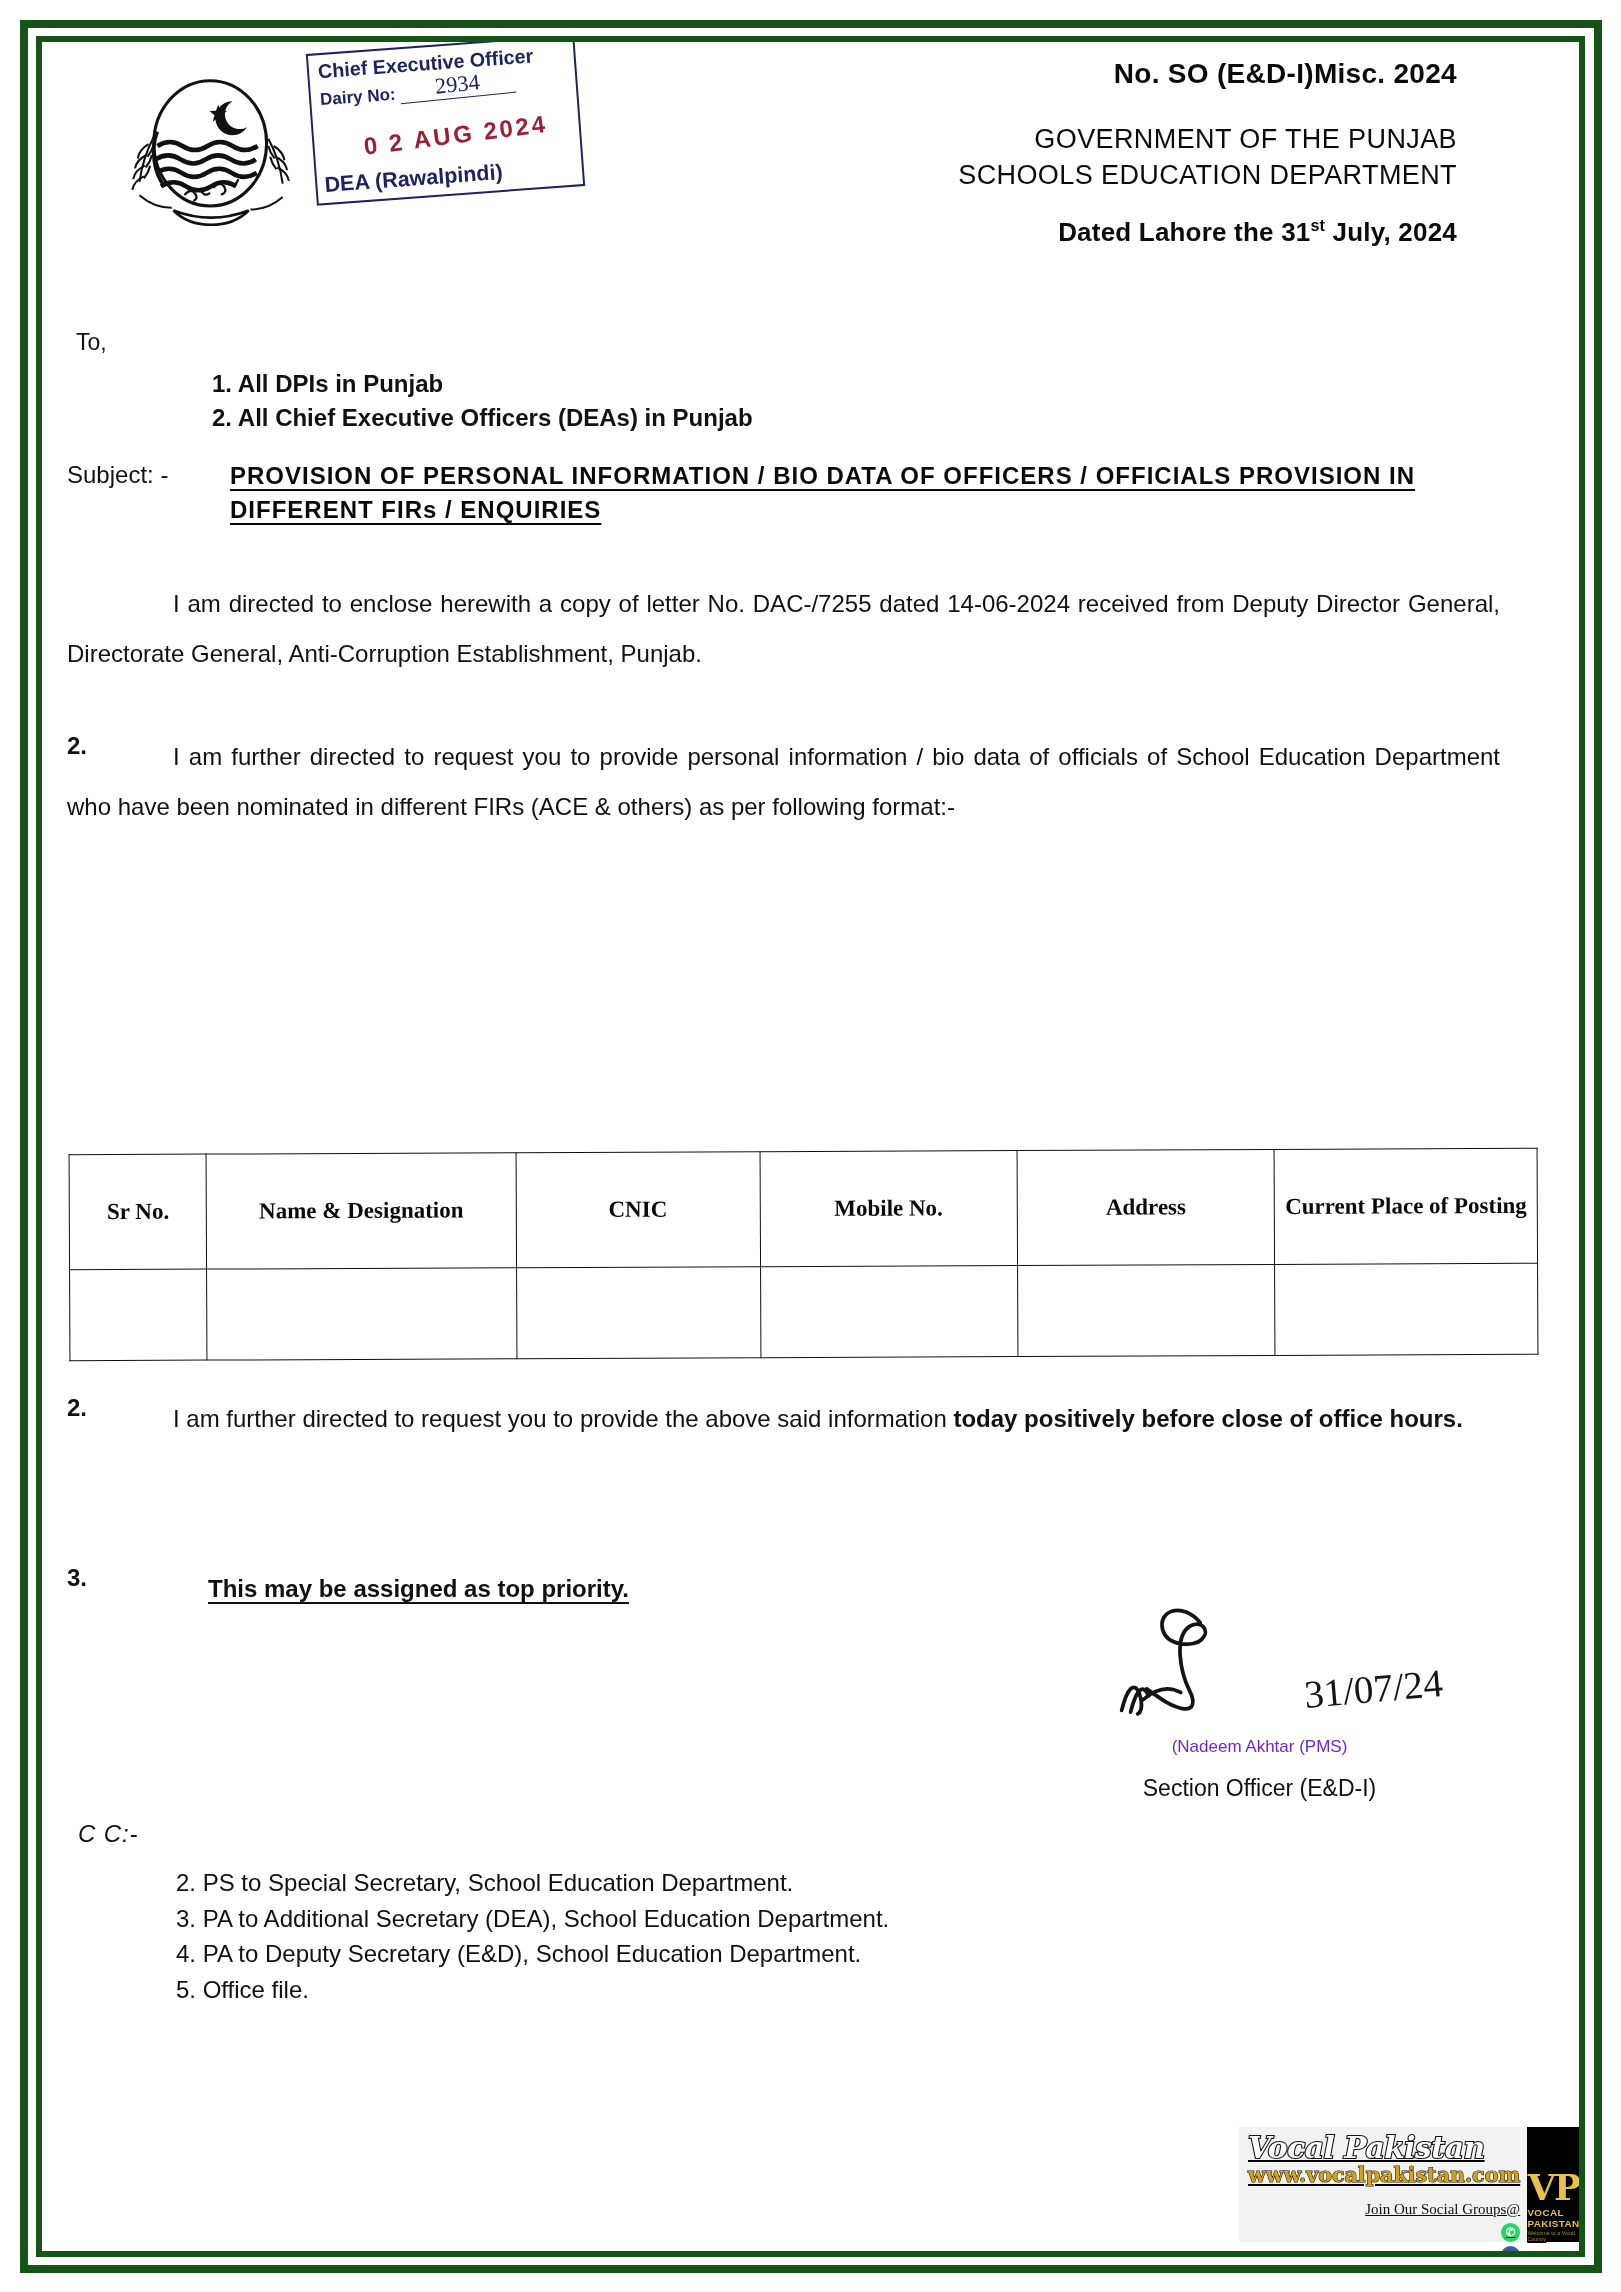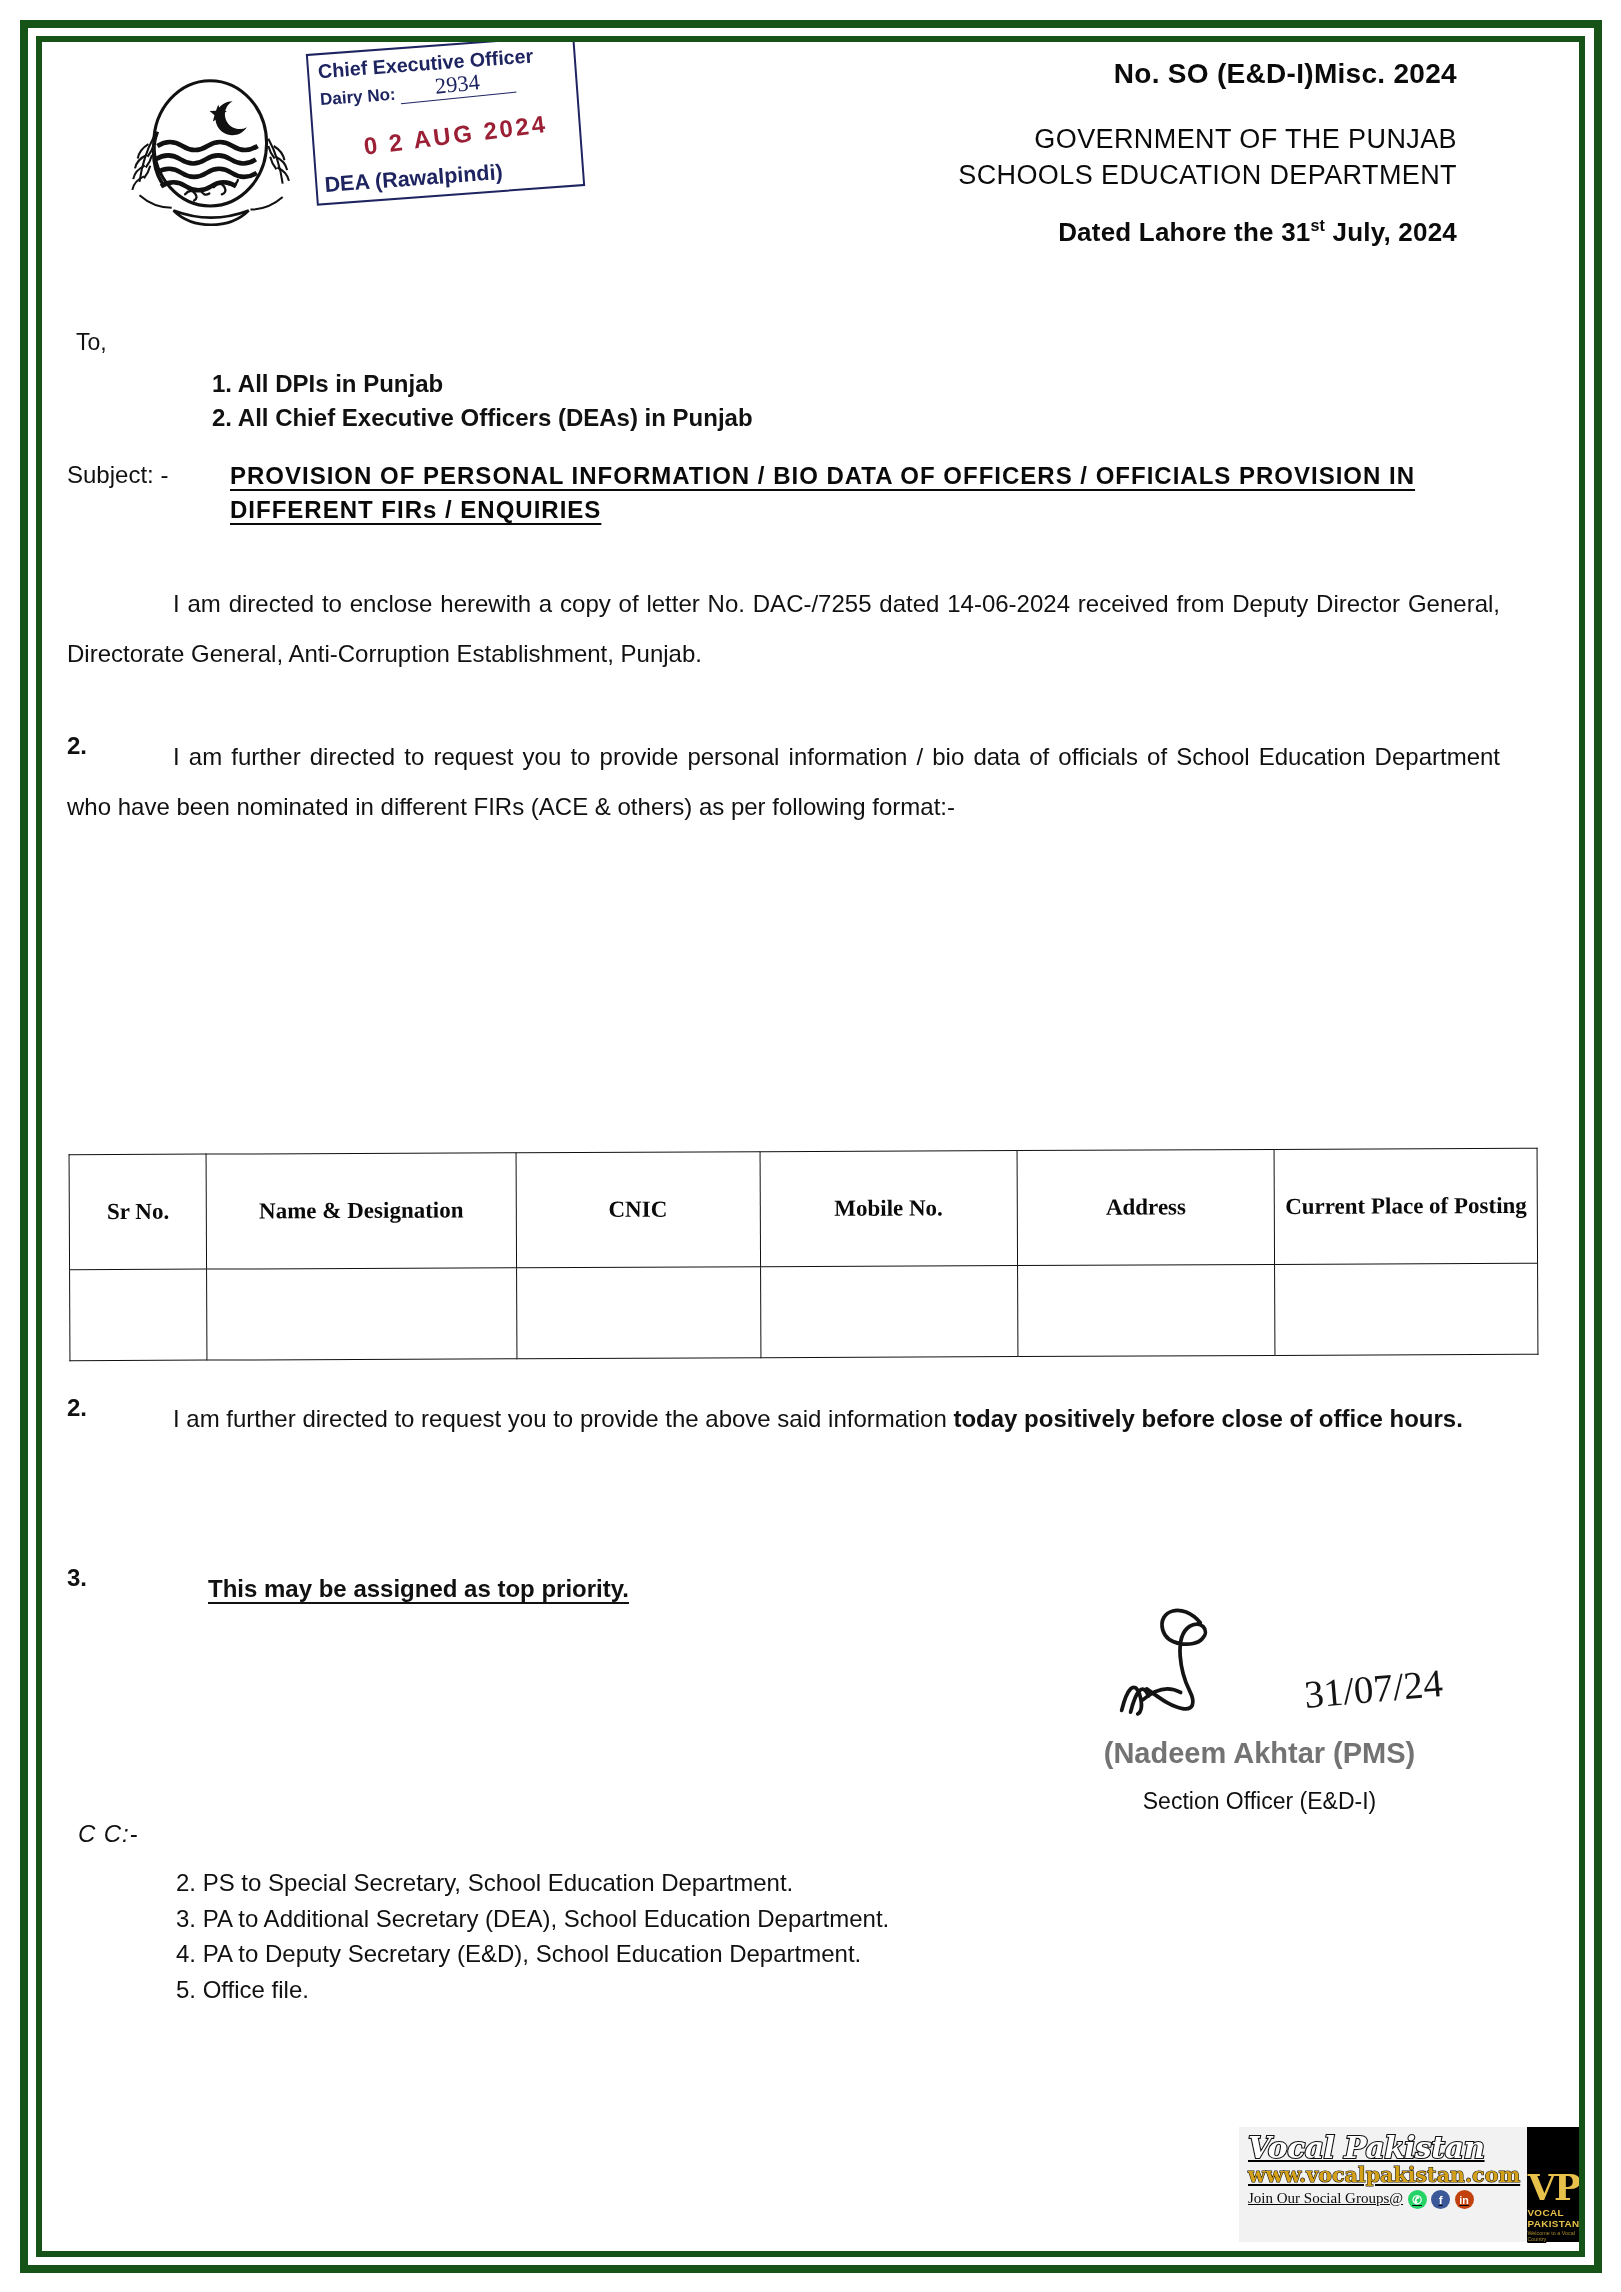--- a/index.html
+++ b/index.html
@@ -258,23 +258,23 @@
   .sig-date {
     position: absolute;
     left: 322px; top: 70px;
     font-family: "Liberation Serif", serif;
     font-size: 39px;
     color: #141414;
     transform: rotate(-5deg);
     white-space: nowrap;
   }
   .sig-name {
-    font-size: 29px;
-    font-weight: bold;
-    color: #737373;
+    font-size: 17px;
+    font-weight: normal;
+    color: #6d28d9;
     margin-top: 7.2px;
   }
   .sig-desig {
     font-size: 23px;
     color: #101010;
     margin-top: 18px;
   }
 
   
   .cc-label {
@@ -324,23 +324,24 @@
     font-weight: bold;
     font-size: 20.6px;
     color: #d4a017;
     -webkit-text-stroke: 1.1px #111;
     paint-order: stroke fill;
     line-height: 1.15;
     margin-top: 0.9px;
   }
   .wm-join {
     display: flex;
-    align-items: flex-start;
+    align-items: flex-end;
     gap: 4.5px;
-    margin-top: 2px;
+    margin-top: 13px;
+    flex-direction: column;
   }
   .wm-join-text {
     font-family: "Liberation Serif", serif;
     font-size: 15px;
     color: #0c0c0c;
     white-space: nowrap;
   }
   .soc {
     width: 19px; height: 19px;
     border-radius: 50%;

